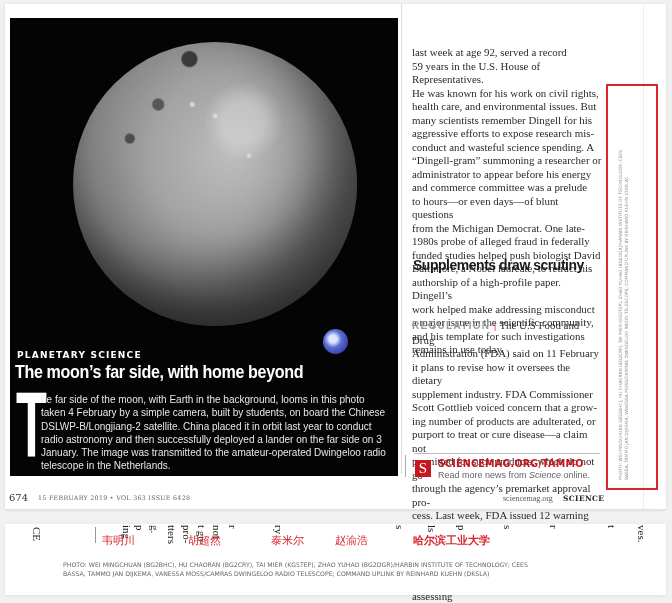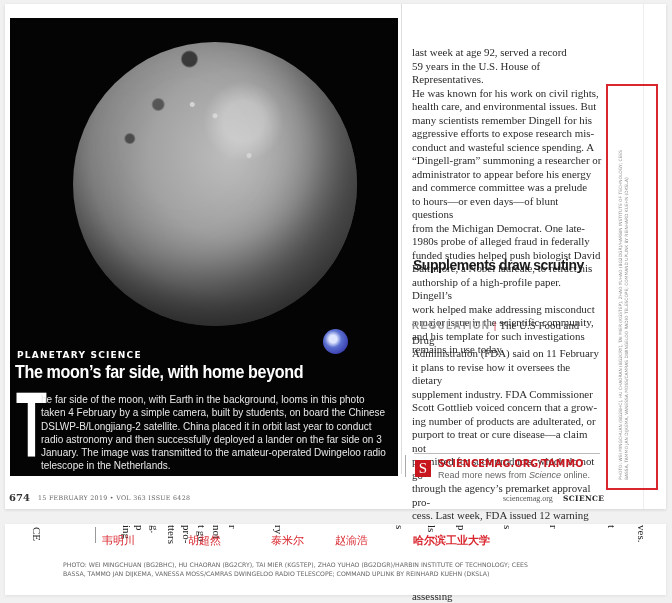--- a/index.html
+++ b/index.html
@@ -78,21 +78,21 @@
     position: absolute; left: 606px; top: 84px; width: 52px; height: 406px;
     border: 2px solid #d9262e;
   }
   .credit-vert {
     position: absolute; left: 618px; top: 480px; width: 390px;
     transform: rotate(-90deg); transform-origin: left top;
     font-family: "DejaVu Sans", sans-serif; font-size: 4.4px; line-height: 6px; color: #888; white-space: nowrap;
   }
   .page-sep { position: absolute; left: 643px; top: 4px; width: 1px; height: 505px; background: #eee; }
 
-  .folio { position: absolute; left: 9px; top: 492px; font-family: "DejaVu Serif", serif; font-weight: bold; font-size: 10px; color: #333; }
+  .folio { position: absolute; left: 9px; top: 492px; font-family: "DejaVu Serif", serif; font-weight: normal; font-size: 10px; color: #333; }
   .issue { position: absolute; left: 38px; top: 494px; font-family: "DejaVu Serif", serif; font-size: 6.3px; color: #666; letter-spacing: 0.3px; }
   .site { position: absolute; left: 503px; top: 494px; font-family: "Liberation Serif", serif; font-size: 8px; color: #555; }
   .brand { position: absolute; left: 563px; top: 494px; font-family: "DejaVu Serif", serif; font-weight: bold; font-size: 7.4px; color: #222; letter-spacing: 0.4px; }
 
   .strip {
     position: absolute; left: 5px; top: 524px; width: 661px; height: 71px; background: #fff;
     box-shadow: 0 1px 3px rgba(0,0,0,0.08);
   }
   .frag {
     position: absolute; top: 525px; font-family: "Liberation Serif", serif; font-size: 11px; color: #222;

